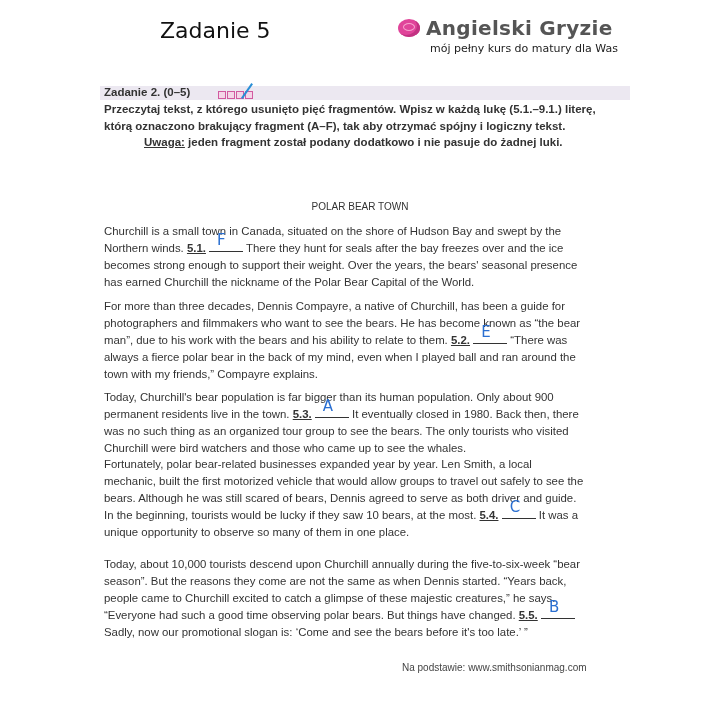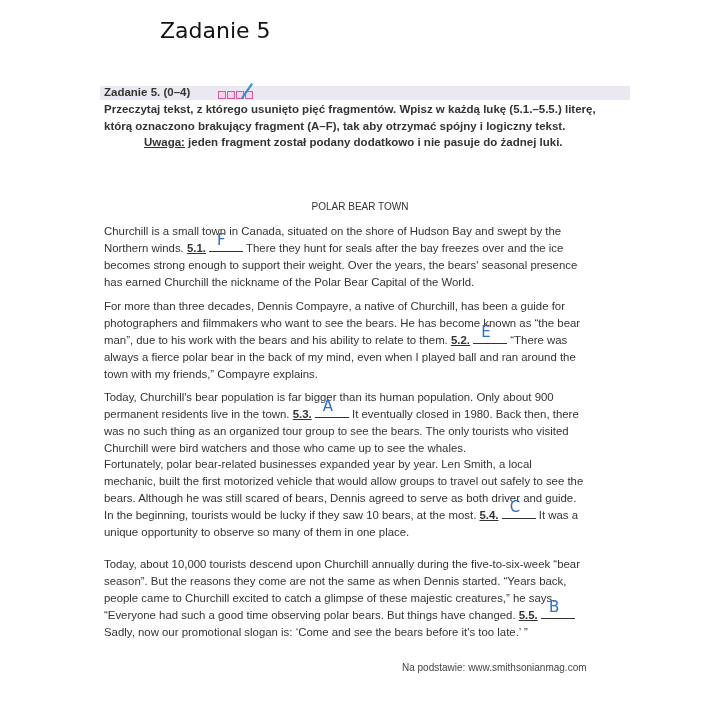--- a/index.html
+++ b/index.html
@@ -26,33 +26,38 @@
   .blank { display:inline-block; width:34px; border-bottom:1px solid #333; height:11px; position:relative; vertical-align:baseline; }
   .answer { position:absolute; left:8px; top:-8px; font-family:"DejaVu Sans", sans-serif; color:#2a6fd1; font-size:15px; }
   .source { position:absolute; left:370px; top:662px; font-size:10px; color:#444;padding-left:32px; }
 </style>
 </head>
 <body>
 
 <div class="title">Zadanie 5</div>
 
 <div class="brand">
+  <div class="brand-row">
+    <span class="brain"></span>
+    <span class="brand-name">Angielski Gryzie</span>
+  </div>
+  <div class="brand-sub">mój pełny kurs do matury dla Was</div>
 </div>
 
 <div class="task-header"></div>
-<div class="task-label">Zadanie 5. (0–4)</div>
+<div class="task-label">Zadanie 2. (0–5)</div>
 <div class="boxes">
     <span></span>
     <span></span>
     <span></span>
     <span></span>
   </div>
 <div class="pen"></div>
 <div class="instr">
-  <span>Przeczytaj tekst, z którego usunięto pięć fragmentów. Wpisz w każdą lukę (5.1.–5.5.) literę, którą oznaczono brakujący fragment (A–F), tak aby otrzymać spójny i logiczny tekst.</span><br>
+  <span>Przeczytaj tekst, z którego usunięto pięć fragmentów. Wpisz w każdą lukę (5.1.–9.1.) literę, którą oznaczono brakujący fragment (A–F), tak aby otrzymać spójny i logiczny tekst.</span><br>
   <u>Uwaga:</u><span> jeden fragment został podany dodatkowo i nie pasuje do żadnej luki.</span>
 </div>
 
 <div class="doc-title">POLAR BEAR TOWN</div>
 
 <div class="para" style="top:223px">
   <span>Churchill is a small town in Canada, situated on the shore of Hudson Bay and swept by the Northern winds. </span><span class="gap">5.1.</span> <span class="blank"><span class="answer">F</span></span><span> There they hunt for seals after the bay freezes over and the ice becomes strong enough to support their weight. Over the years, the bears' seasonal presence has earned Churchill the nickname of the Polar Bear Capital of the World.</span>
 </div>
 
 <div class="para" style="top:298px">

